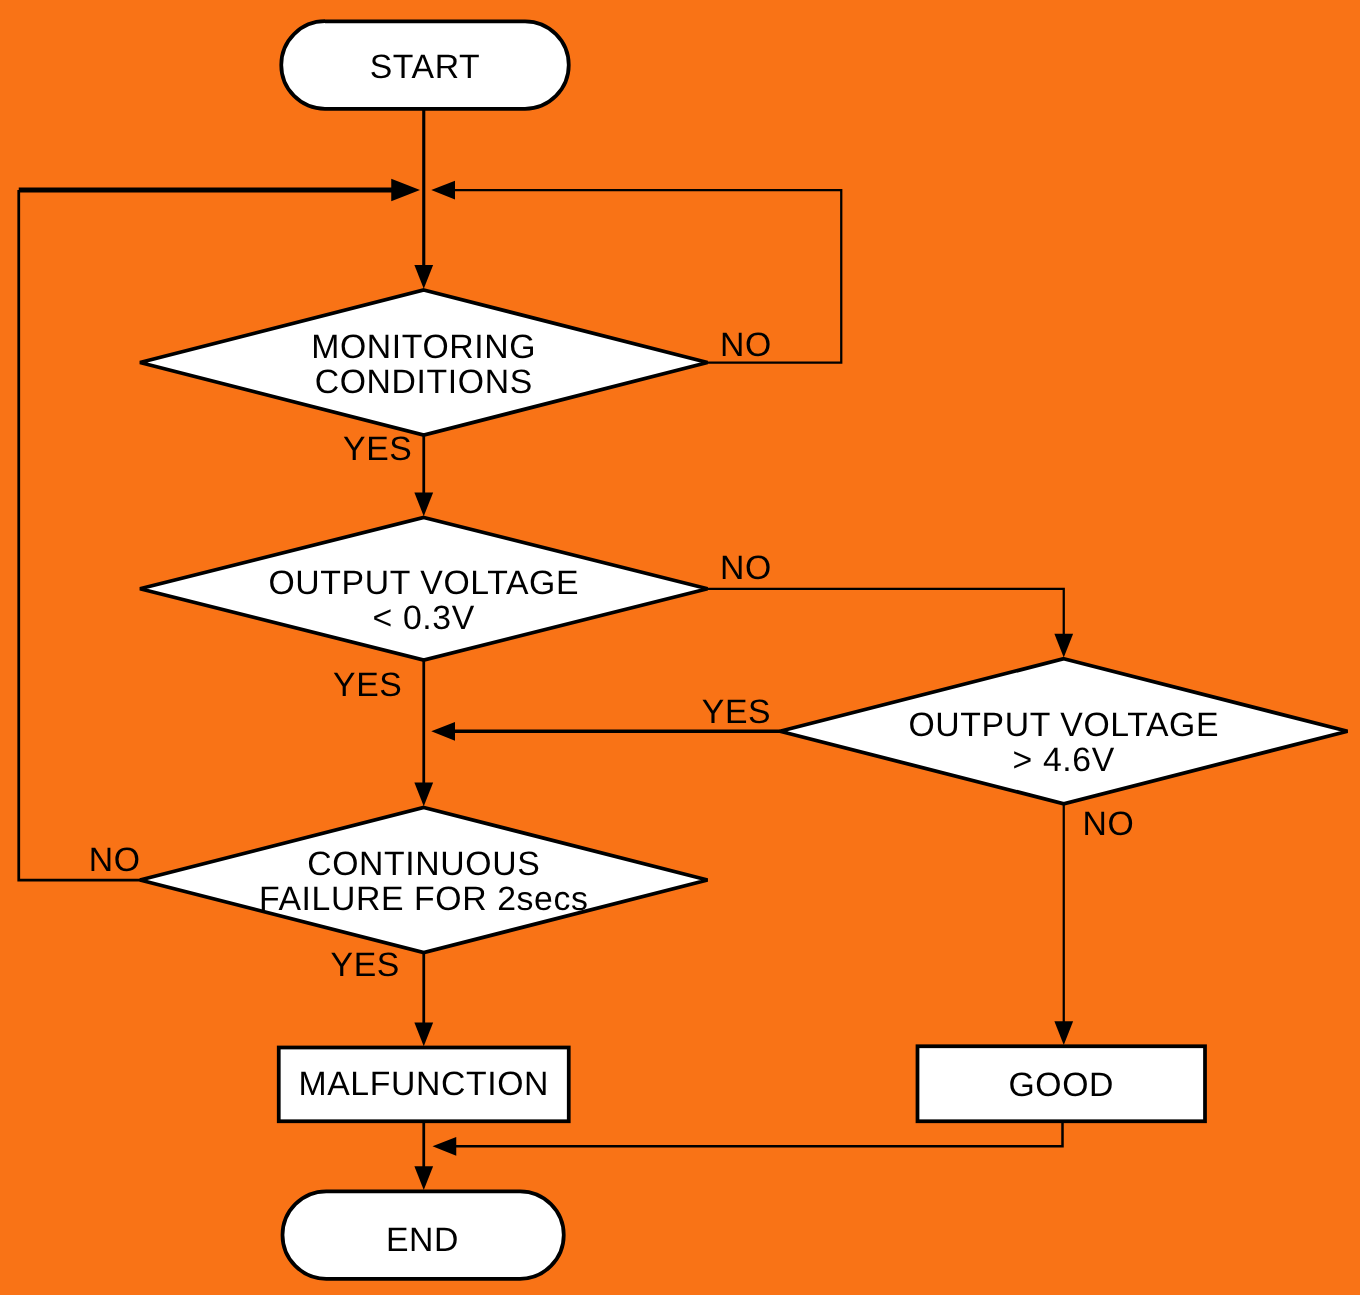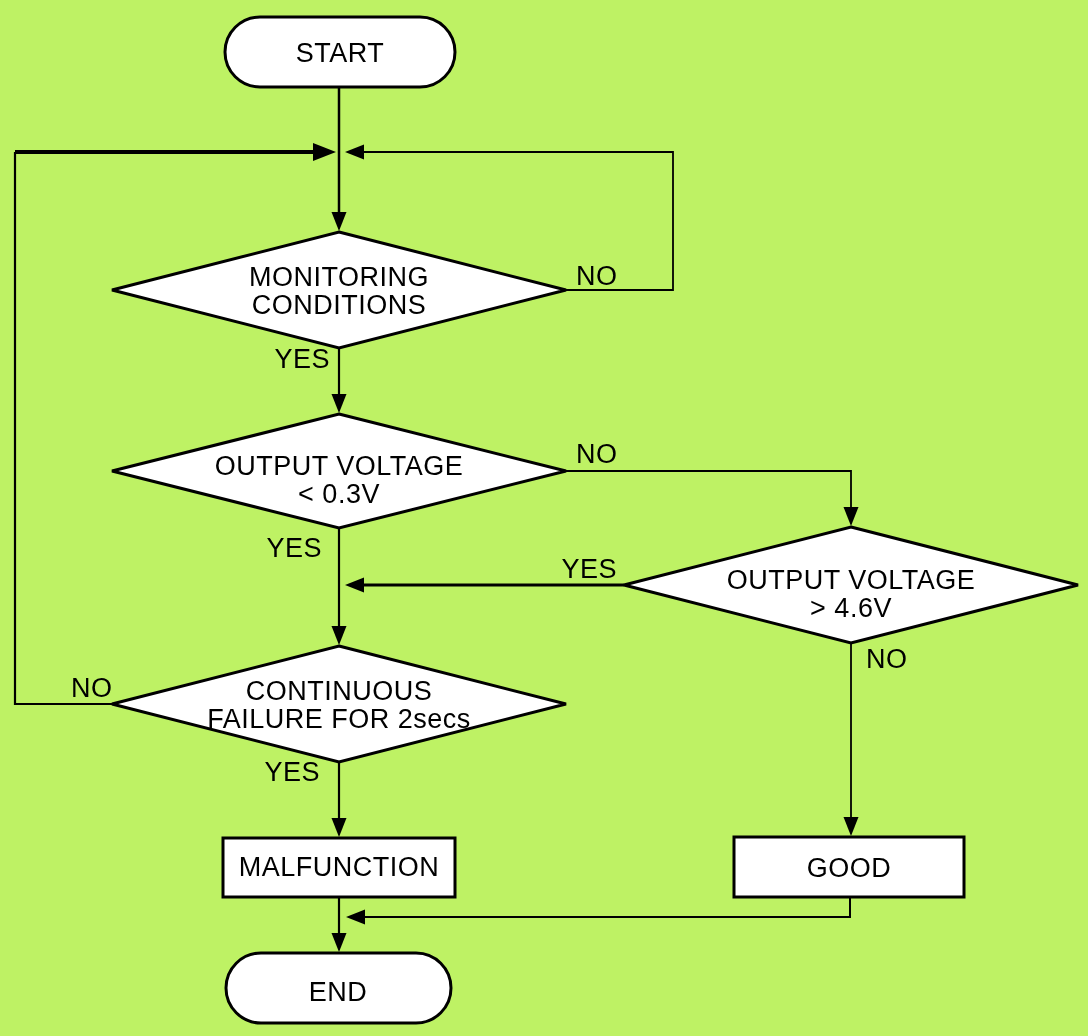--- a/index.html
+++ b/index.html
@@ -4,21 +4,21 @@
 <style>
   html, body {
     margin: 0;
     padding: 0;
     background: #ffffff;
   }
   .canvas-wrap {
     position: relative;
     width: 1088px;
     height: 1036px;
-    background: #bef264;
+    background: #f97316;
     overflow: hidden;
   }
   svg text {
     font-family: "Liberation Sans", "DejaVu Sans", sans-serif;
     letter-spacing: 0.5px;
     fill: #000000;
   }
 </style>
 </head>
 <body>

